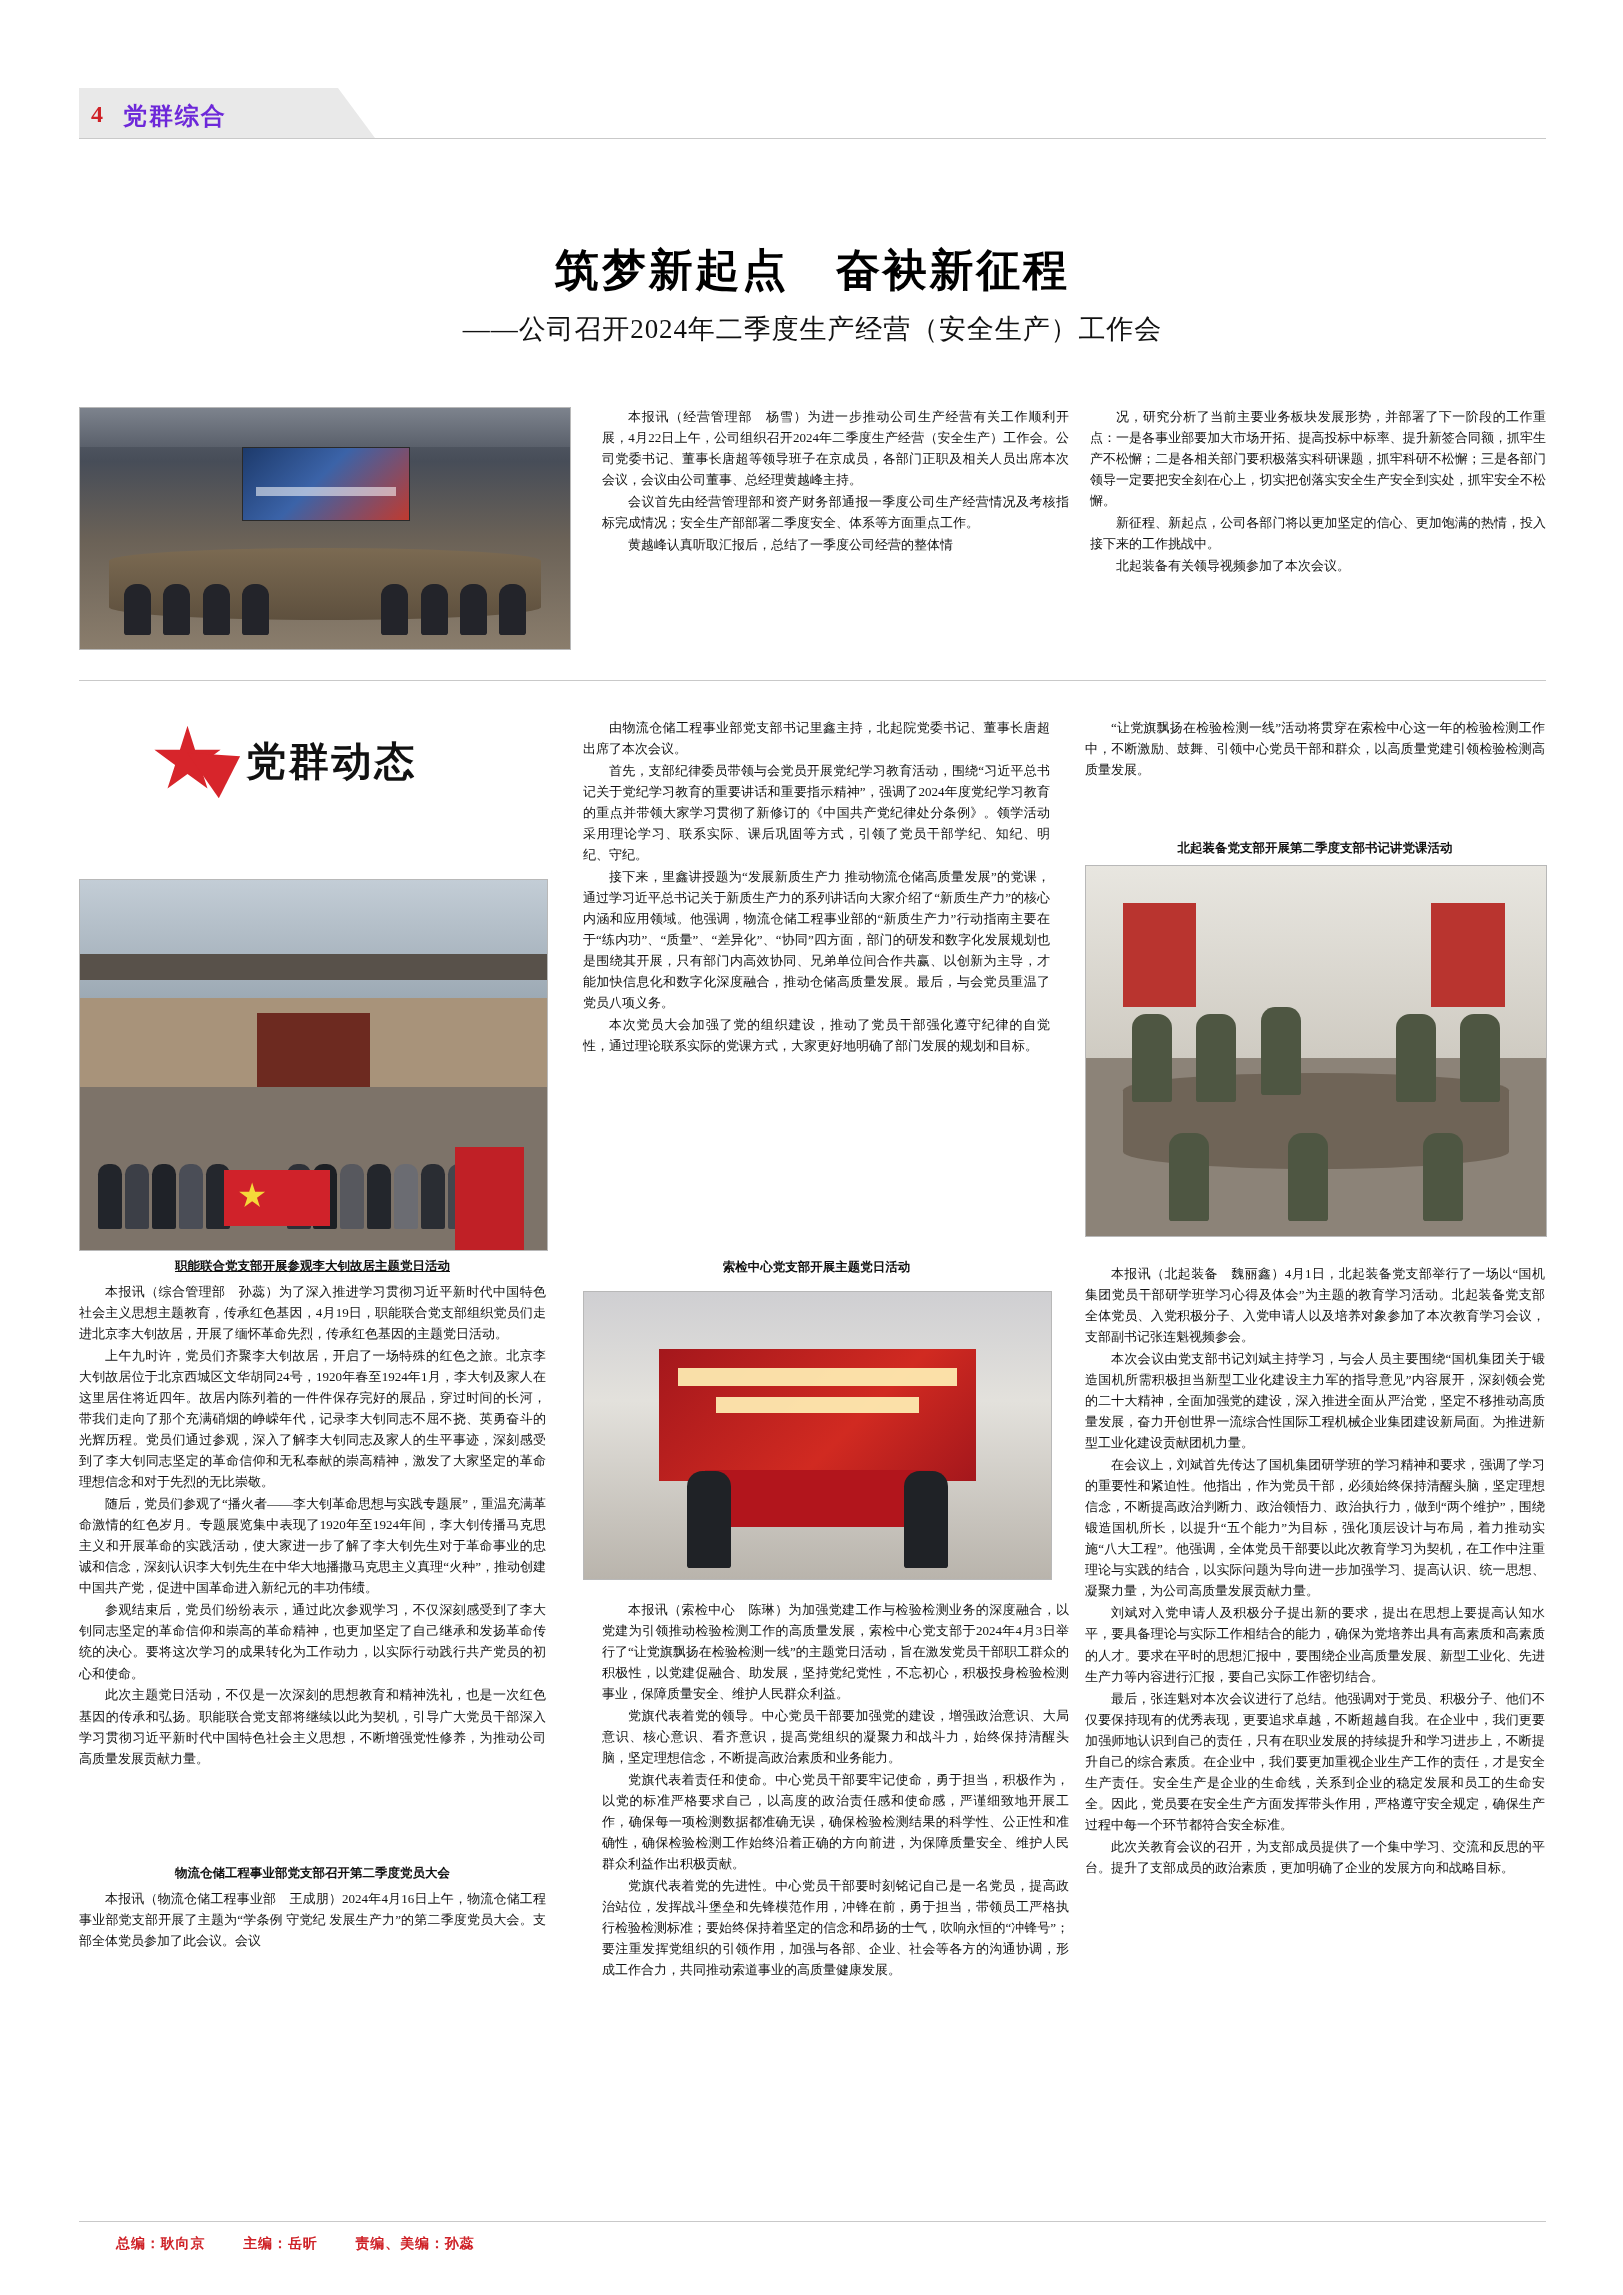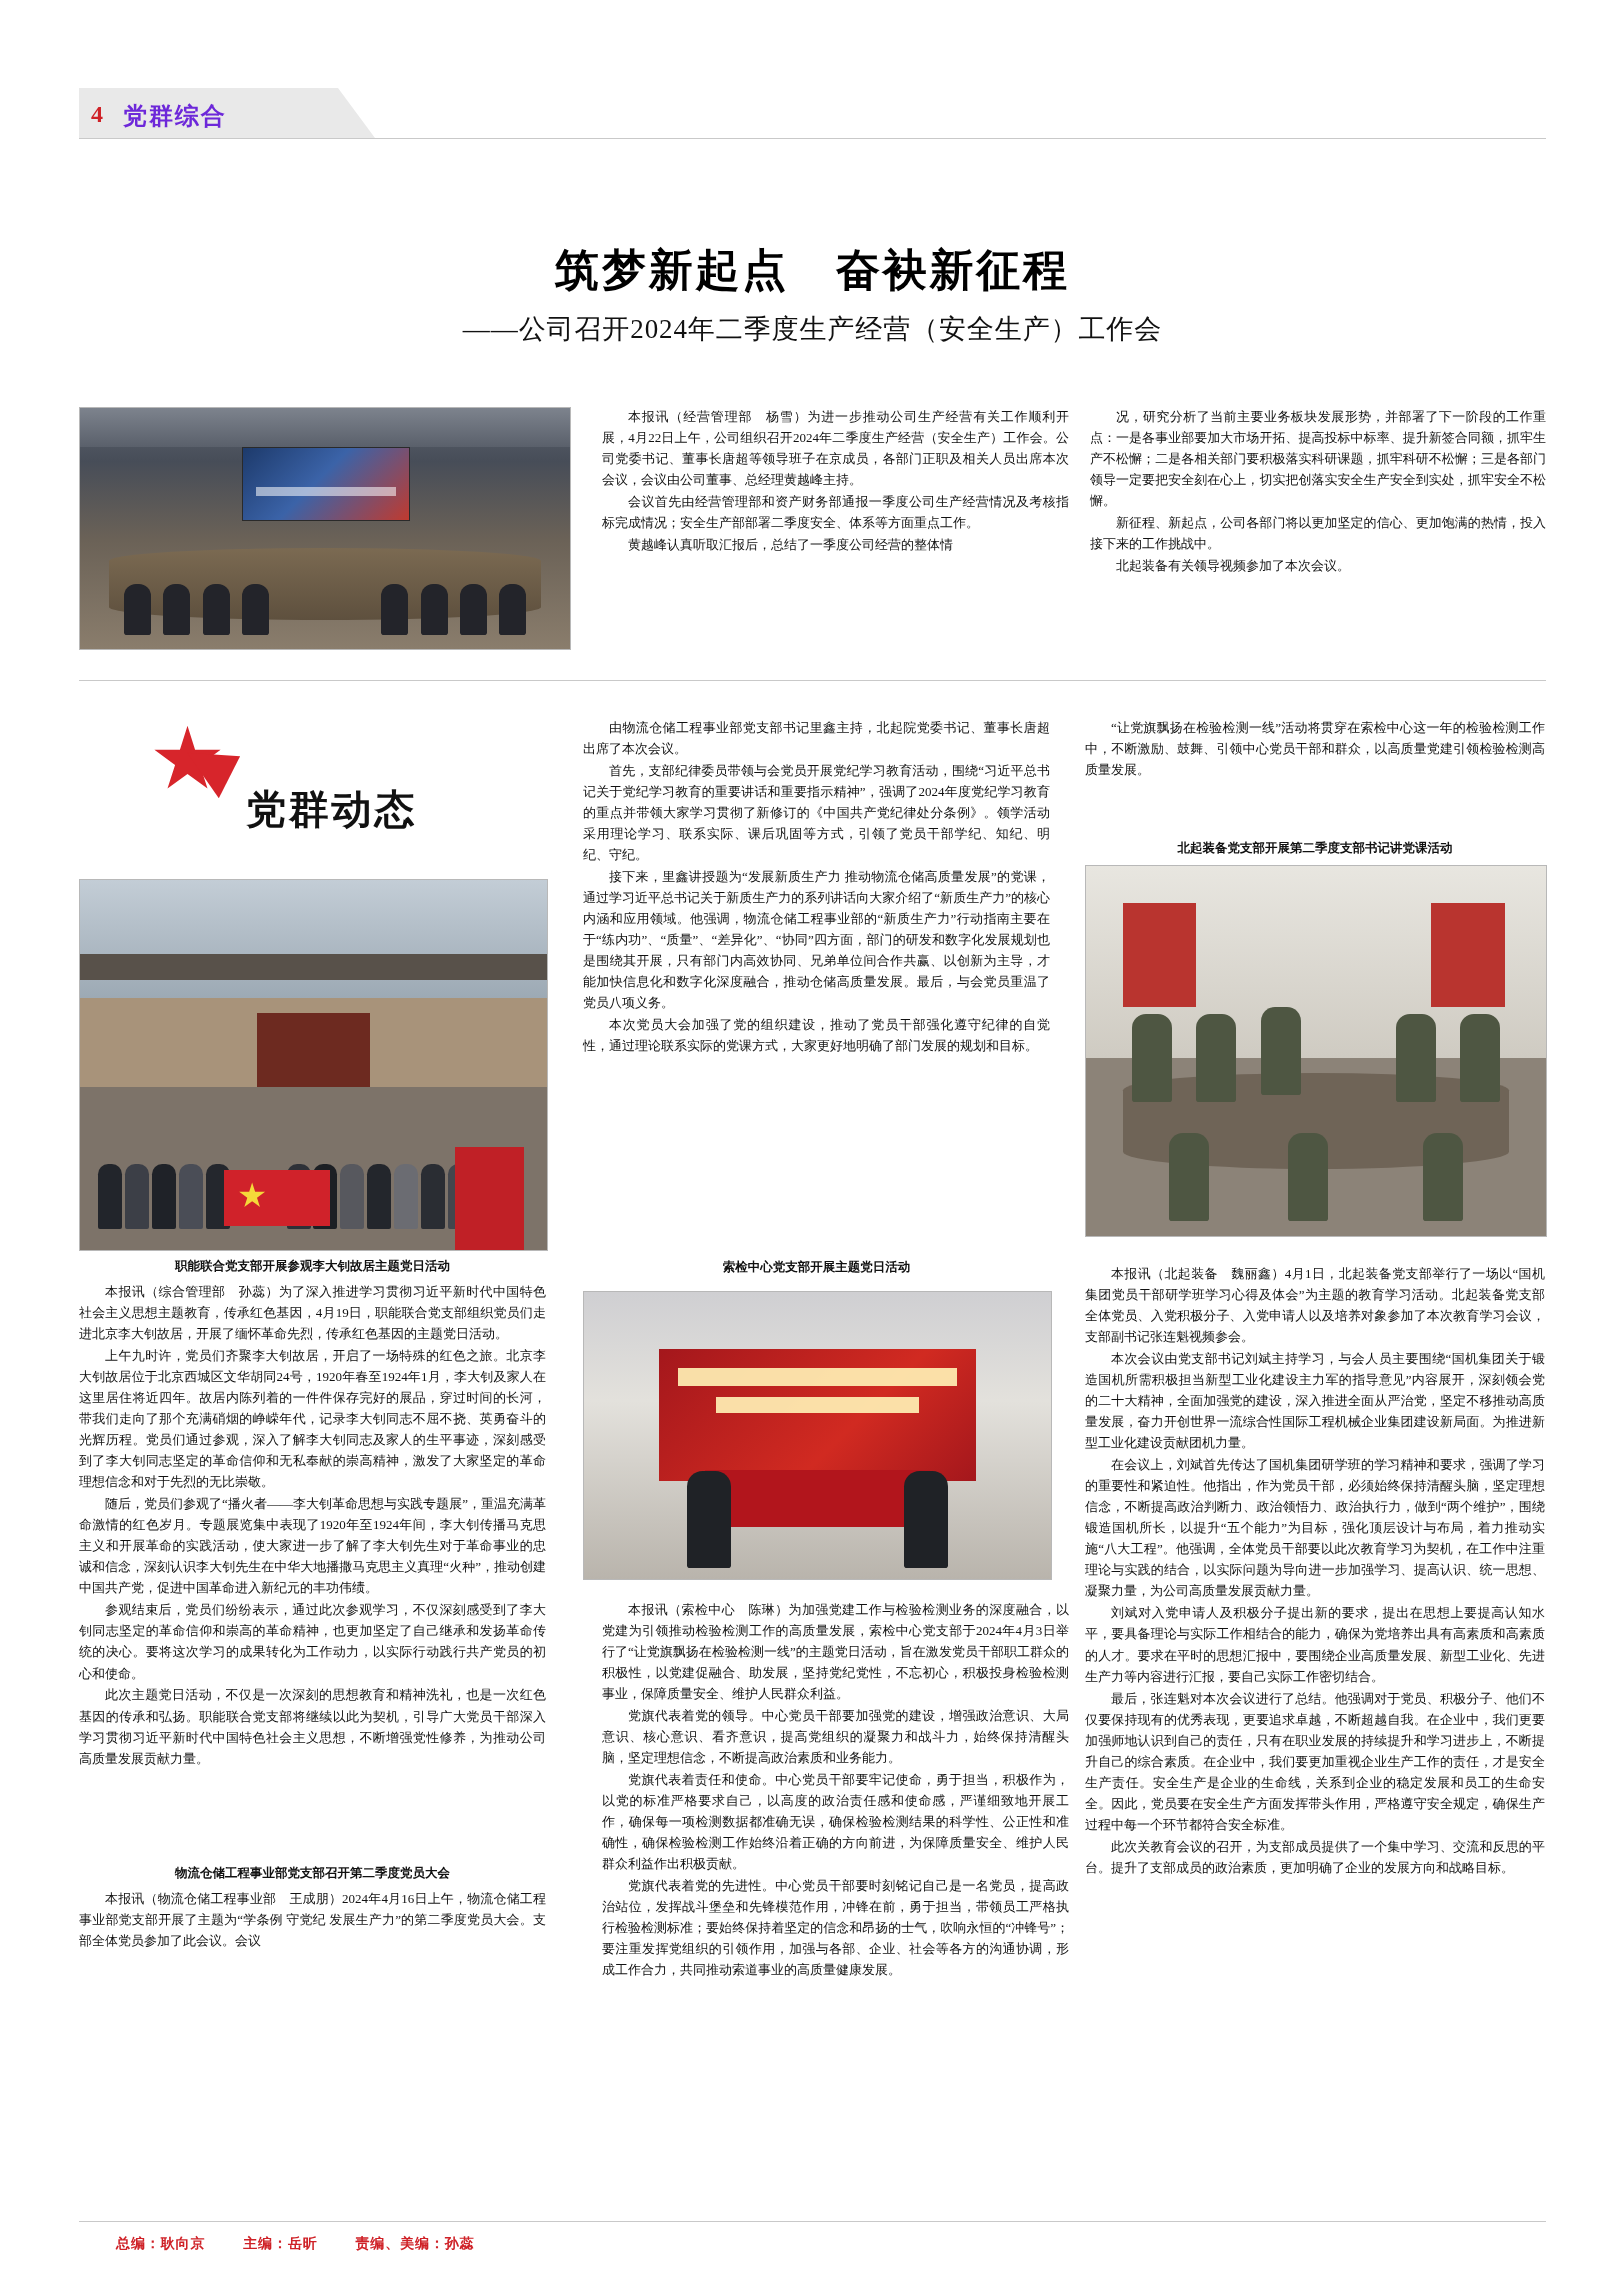--- a/index.html
+++ b/index.html
@@ -194,21 +194,20 @@
   }
   .dqdt-text {
     position: absolute;
     left: 93px;
     top: 12px;
     font-size: 40px;
     font-weight: bold;
     letter-spacing: 2.8px;
     color: #111;
     font-family: "DejaVu Sans", sans-serif;
-    margin-top: 48px;
   }
 
   
   .photo-box { border: 0.5px solid #b8b8b8; overflow: hidden; position: absolute; }
   .cap {
     position: absolute;
     text-align: center;
     font-size: 12.5px;
     font-weight: bold;
     font-family: "DejaVu Sans", sans-serif;
@@ -222,21 +221,21 @@
   .p1 .wall { position:absolute; left:0; top:32%; width:100%; height:24%; background:#a8937a;}
   .p1 .door { position:absolute; left:38%; top:36%; width:24%; height:20%; background:#6d2a20;}
   .p1 .ground { position:absolute; left:0; top:56%; width:100%; height:44%; background:#7d7369;}
   .p1 .crowd { position:absolute; left:2%; top:52%; width:96%; height:44%; }
   .p1 .pp { position:absolute; bottom:4%; width:24px; height:65px; border-radius:10.2px 10.2px 1.9px 1.9px; }
   .p1 .flag { position:absolute; left:30%; top:60%; width:106px; height:56px; background:#d0222a; }
   .p1 .flag:after{content:"";position:absolute;left:14%;top:22%;width:27px;height:27px;background:#f5d83a;
     clip-path: polygon(50% 0%, 61% 35%, 98% 35%, 68% 57%, 79% 91%, 50% 70%, 21% 91%, 32% 57%, 2% 35%, 39% 35%);}
   .p1 .banner { position:absolute; right:3%; top:46%; width:69px; height:116px; background:#c02026; }
 
-  .cap1 { left: 79px; top: 1258px; width: 467px; }
+  .cap1 { left: 79px; top: 1258px; width: 467px; text-decoration: underline; }
 
   .c1text { left: 79px; top: 1281px; width: 467px; }
 
   .cap2 { left: 79px; top: 1865px; width: 467px; }
   .c1text2 { left: 79px; top: 1888px; width: 467px; }
 
   
   .c2text { left: 583px; top: 717px; width: 467px; }
   .cap3 { left: 583px; top: 1259px; width: 467px; }
 

